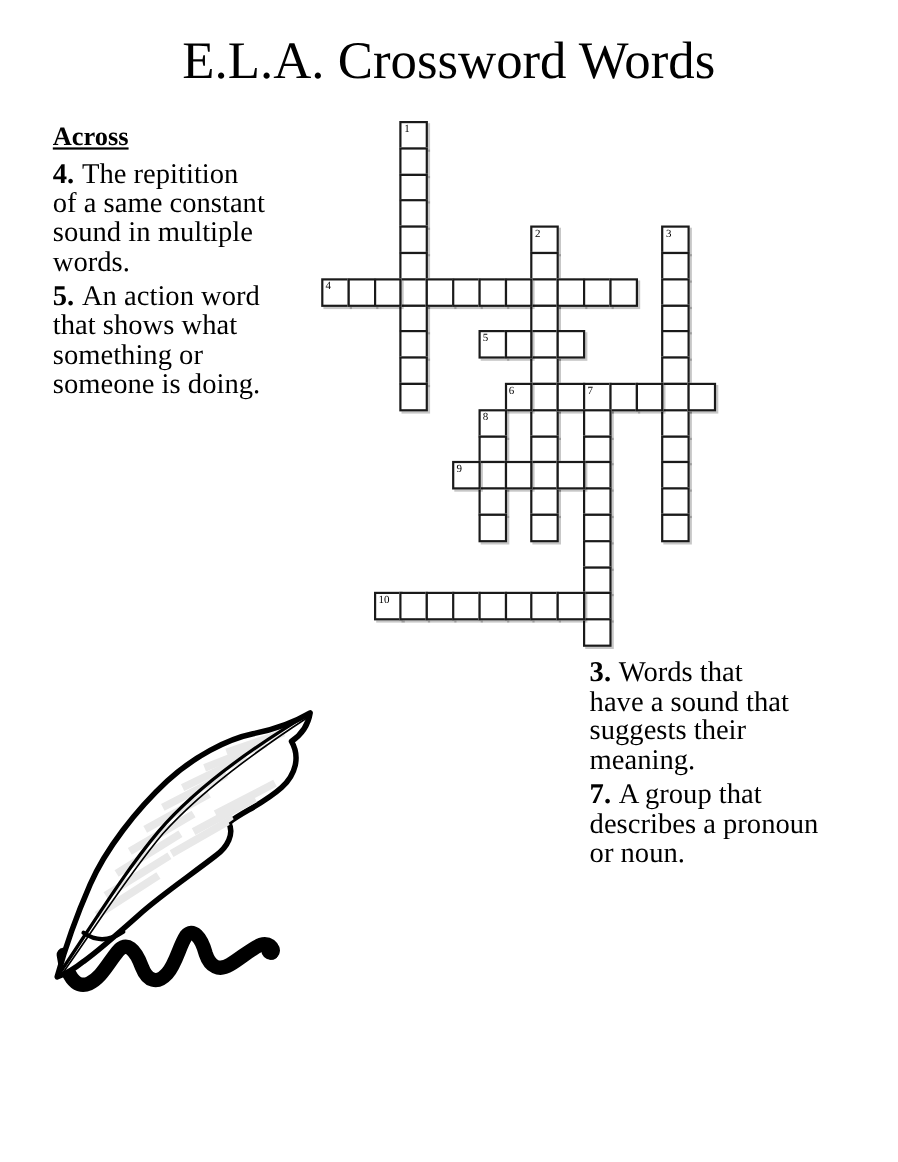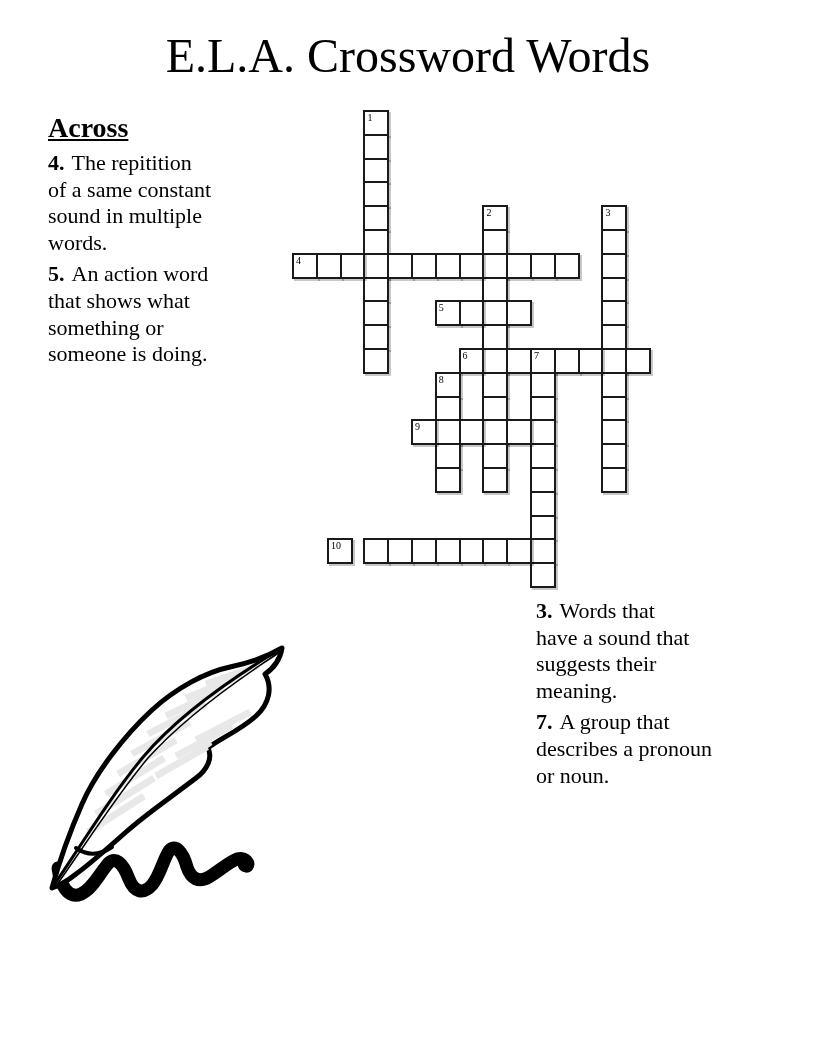--- a/index.html
+++ b/index.html
@@ -9,25 +9,25 @@
   }
   .title{
     position:absolute; left:0; right:0; top:28px; margin:0;
     text-align:center; font-size:48px; font-weight:normal; letter-spacing:0px;
   }
   .clue-col{ position:absolute; }
   .col-left{ left:48px;  top:112px; width:250px; }
   .col-mid{  left:292px; top:598px; width:218px; }
   .col-right{left:536px; top:598px; width:245px; }
   .clue-header{
-    font-size:28px; font-weight:bold; text-decoration:underline;
+    font-size:24px; font-weight:bold; text-decoration:underline;
     margin:0 0 6px 0;
   }
   .clue-header.mid{ margin:3px 0 7px 0; }
-  p.clue{ font-size:22px; line-height:26.6px; margin:0 0 5px 0; }
+  p.clue{ font-size:26px; line-height:26.6px; margin:0 0 5px 0; }
   p.clue .num{ font-weight:bold; margin-right:7px; }
   p.clue .txt{ white-space:pre-line; }
   #grid{ position:absolute; }
   .cell{
     position:absolute; box-sizing:border-box; background:#ffffff;
     border:2px solid #1a1a1a;
     box-shadow:2px 2px 0 rgba(0,0,0,0.22);
   }
   .cellnum{
     position:absolute; top:0px; left:2px;
@@ -137,21 +137,21 @@
       </div>
       <div class="cell" style="left: 142.8px; top: 285.6px; width: 25.8px; height: 25.8px; border-color: rgb(26, 26, 26);"></div>
       <div class="cell" style="left: 142.8px; top: 309.4px; width: 25.8px; height: 25.8px; border-color: rgb(26, 26, 26);"></div>
       <div class="cell" style="left: 142.8px; top: 333.2px; width: 25.8px; height: 25.8px; border-color: rgb(26, 26, 26);"></div>
       <div class="cell" style="left: 142.8px; top: 357px; width: 25.8px; height: 25.8px; border-color: rgb(26, 26, 26);"></div>
       <div class="cell" style="left: 119px; top: 309.4px; width: 25.8px; height: 25.8px; border-color: rgb(26, 26, 26);">
         <span class="cellnum">9</span>
       </div>
       <div class="cell" style="left: 166.6px; top: 309.4px; width: 25.8px; height: 25.8px; border-color: rgb(26, 26, 26);"></div>
       <div class="cell" style="left: 214.2px; top: 309.4px; width: 25.8px; height: 25.8px; border-color: rgb(26, 26, 26);"></div>
-      <div class="cell" style="left: 35px; top: 428.4px; width: 25.8px; height: 25.8px; border-color: rgb(26, 26, 26);">
+      <div class="cell" style="left: 48px; top: 428.4px; width: 25.8px; height: 25.8px; border-color: rgb(26, 26, 26);">
         <span class="cellnum">10</span>
       </div>
       <div class="cell" style="left: 71.4px; top: 428.4px; width: 25.8px; height: 25.8px; border-color: rgb(26, 26, 26);"></div>
       <div class="cell" style="left: 95.2px; top: 428.4px; width: 25.8px; height: 25.8px; border-color: rgb(26, 26, 26);"></div>
       <div class="cell" style="left: 119px; top: 428.4px; width: 25.8px; height: 25.8px; border-color: rgb(26, 26, 26);"></div>
       <div class="cell" style="left: 142.8px; top: 428.4px; width: 25.8px; height: 25.8px; border-color: rgb(26, 26, 26);"></div>
       <div class="cell" style="left: 166.6px; top: 428.4px; width: 25.8px; height: 25.8px; border-color: rgb(26, 26, 26);"></div>
       <div class="cell" style="left: 190.4px; top: 428.4px; width: 25.8px; height: 25.8px; border-color: rgb(26, 26, 26);"></div>
       <div class="cell" style="left: 214.2px; top: 428.4px; width: 25.8px; height: 25.8px; border-color: rgb(26, 26, 26);"></div>
     </div>

